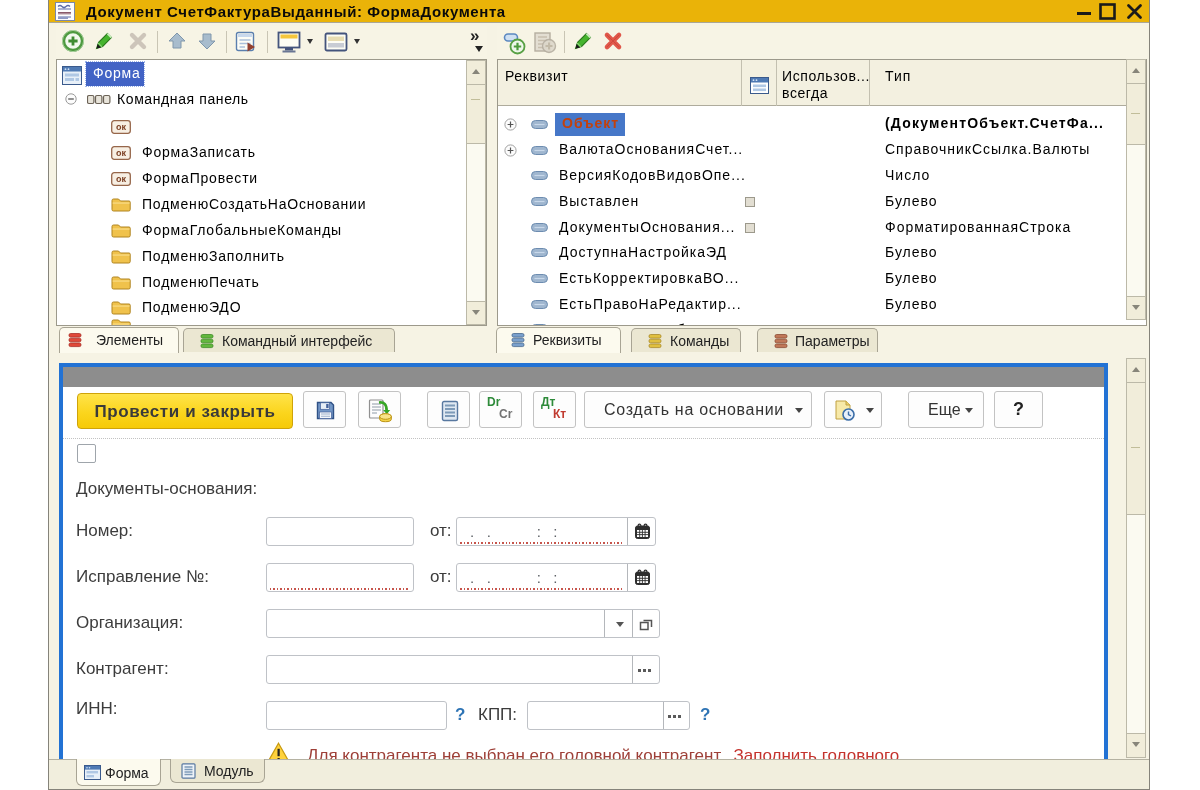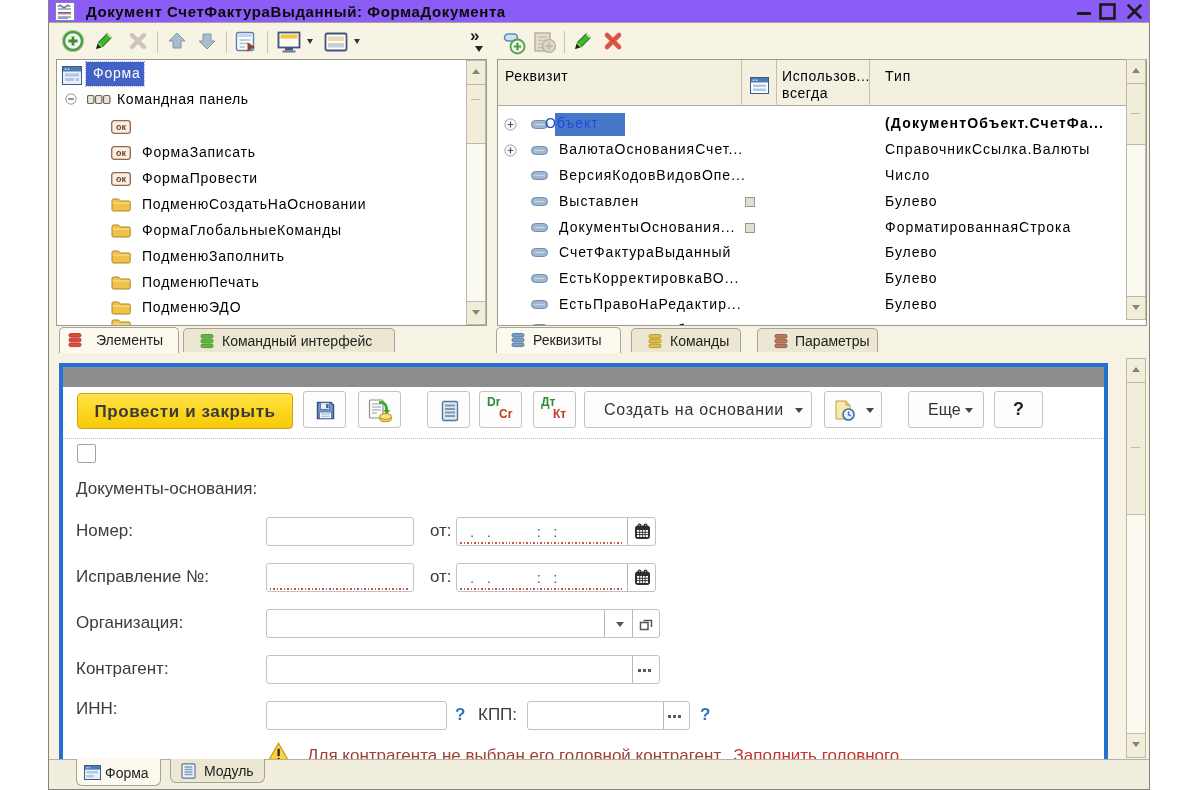--- a/index.html
+++ b/index.html
@@ -1,19 +1,19 @@
 <!DOCTYPE html>
 <html><head><meta charset="utf-8">
 <style>
 *{margin:0;padding:0;box-sizing:border-box}
 html,body{width:1200px;height:790px;background:#fff;font-family:"Liberation Sans",sans-serif;overflow:hidden}
 .abs{position:absolute}
 #win{position:absolute;left:48px;top:0;width:1102px;height:790px;background:#f6f3e4;border:1px solid #85837a;border-top:none}
 
-#title{position:absolute;left:49px;top:0;width:1100px;height:23px;background:#8b5cf6;border-bottom:1px solid #a9a697}
+#title{position:absolute;left:49px;top:0;width:1100px;height:23px;background:#eab308;border-bottom:1px solid #a9a697}
 #title .txt{position:absolute;left:37px;top:3px;font-size:15px;font-weight:bold;color:#0a0a0a;letter-spacing:0.6px}
 
 .wbtn{position:absolute;top:4px;height:15px;color:#000}
 
 .toolbar{position:absolute;background:#f7f4e5}
 .sep{position:absolute;width:1px;background:#c9c5b4;top:31px;height:22px}
 .whitebox{position:absolute;background:#fff;border:1px solid #9c998b}
 
 .sb{position:absolute;background:#fbfaf1;border:1px solid #bcb9a8}
 .sbb{position:absolute;background:#f1edda;border:1px solid #bcb9a8}
@@ -253,21 +253,21 @@
   <div class="arow" style="left:387px;top:8px">Тип</div>
   <div class="abs" style="left:57px;top:53px;width:70px;height:23px;background:#4677c8"></div>
   <svg class="abs" style="left:6px;top:58px" width="13" height="13" viewBox="0 0 13 13">
       <circle cx="6.5" cy="6.5" r="5.6" fill="#fcfcfc" stroke="#a0a0a0"></circle>
       <path d="M3.6 6.5 H9.4 M6.5 3.6 V9.4" stroke="#555" stroke-width="1.2"></path>
     </svg>
   <svg class="abs" style="left:33px;top:60px" width="17" height="9" viewBox="0 0 17 9">
       <rect x="0.5" y="0.5" width="16" height="8" rx="4" fill="#9fb6cf" stroke="#6d8cb0"></rect>
       <path d="M3.5 4.5 H13.5" stroke="#c8d8ea" stroke-width="1.2"></path>
     </svg>
-  <div class="arow" style="left:47px;top:55px;font-weight:normal;color:#1d4ed8">Объект</div>
+  <div class="arow" style="left:64px;top:55px;font-weight:bold;color:#c2410c">Объект</div>
   <div class="arow" style="left:387px;top:55px;font-weight:bold;letter-spacing:1.2px">(ДокументОбъект.СчетФа...</div>
 
   <svg class="abs" style="left:6px;top:84px" width="13" height="13" viewBox="0 0 13 13">
       <circle cx="6.5" cy="6.5" r="5.6" fill="#fcfcfc" stroke="#a0a0a0"></circle>
       <path d="M3.6 6.5 H9.4 M6.5 3.6 V9.4" stroke="#555" stroke-width="1.2"></path>
     </svg>
   <svg class="abs" style="left:33px;top:86px" width="17" height="9" viewBox="0 0 17 9">
       <rect x="0.5" y="0.5" width="16" height="8" rx="4" fill="#9fb6cf" stroke="#6d8cb0"></rect>
       <path d="M3.5 4.5 H13.5" stroke="#c8d8ea" stroke-width="1.2"></path>
     </svg>
@@ -294,21 +294,21 @@
       <path d="M3.5 4.5 H13.5" stroke="#c8d8ea" stroke-width="1.2"></path>
     </svg>
   <div class="arow" style="left:61px;top:159px">ДокументыОснования...</div>
   <div class="abs" style="left:247px;top:163px;width:10px;height:10px;background:#e2ded2;border:1px solid #9c998c"></div>
   <div class="arow" style="left:387px;top:159px">ФорматированнаяСтрока</div>
 
   <svg class="abs" style="left:33px;top:188px" width="17" height="9" viewBox="0 0 17 9">
       <rect x="0.5" y="0.5" width="16" height="8" rx="4" fill="#9fb6cf" stroke="#6d8cb0"></rect>
       <path d="M3.5 4.5 H13.5" stroke="#c8d8ea" stroke-width="1.2"></path>
     </svg>
-  <div class="arow" style="left:61px;top:184px">СчетФактураВыданный</div>
+  <div class="arow" style="left:61px;top:184px">ДоступнаНастройкаЭД</div>
   <div class="arow" style="left:387px;top:184px">Булево</div>
 
   <svg class="abs" style="left:33px;top:214px" width="17" height="9" viewBox="0 0 17 9">
       <rect x="0.5" y="0.5" width="16" height="8" rx="4" fill="#9fb6cf" stroke="#6d8cb0"></rect>
       <path d="M3.5 4.5 H13.5" stroke="#c8d8ea" stroke-width="1.2"></path>
     </svg>
   <div class="arow" style="left:61px;top:210px">ЕстьКорректировкаВО...</div>
   <div class="arow" style="left:387px;top:210px">Булево</div>
 
   <svg class="abs" style="left:33px;top:240px" width="17" height="9" viewBox="0 0 17 9">
@@ -388,21 +388,21 @@
       </svg>
   </div>
   <div class="btn" style="left:364px;top:4px;width:43px;height:37px">
     <svg class="abs" style="left:13px;top:8px" width="18" height="22" viewBox="0 0 18 22">
         <rect x="1.5" y="1.5" width="15" height="19" rx="1.5" fill="#dfe8f2" stroke="#5878a0" stroke-width="1.4"></rect>
         <path d="M4 5.5 H14 M4 9 H14 M4 12.5 H14 M4 16 H14" stroke="#7d9ab8" stroke-width="1.8"></path>
       </svg>
   </div>
   <div class="btn" style="left:416px;top:4px;width:43px;height:37px;font-size:12px;font-weight:bold">
     <div class="abs" style="left:7px;top:3px;color:#2e8b3a">Dr</div>
-      <div class="abs" style="left:19px;top:15px;color:#c2410c">Cr</div>
+      <div class="abs" style="left:19px;top:15px;color:#737373">Cr</div>
   </div>
   <div class="btn" style="left:470px;top:4px;width:43px;height:37px;font-size:12px;font-weight:bold">
     <div class="abs" style="left:7px;top:3px;color:#2e8b3a">Дт</div>
       <div class="abs" style="left:19px;top:15px;color:#c03a30">Кт</div>
   </div>
   <div class="btn" style="left:521px;top:4px;width:228px;height:37px;font-size:16px;color:#333">
       <span class="abs" style="left:19px;top:9px;letter-spacing:0.7px">Создать на основании</span>
     <div class="tri-dn" style="left:210px;top:16px;border-left-width:4px;border-right-width:4px;border-top-width:5px;border-top-color:#444"></div>
   </div>
   <div class="btn" style="left:761px;top:4px;width:58px;height:37px">

